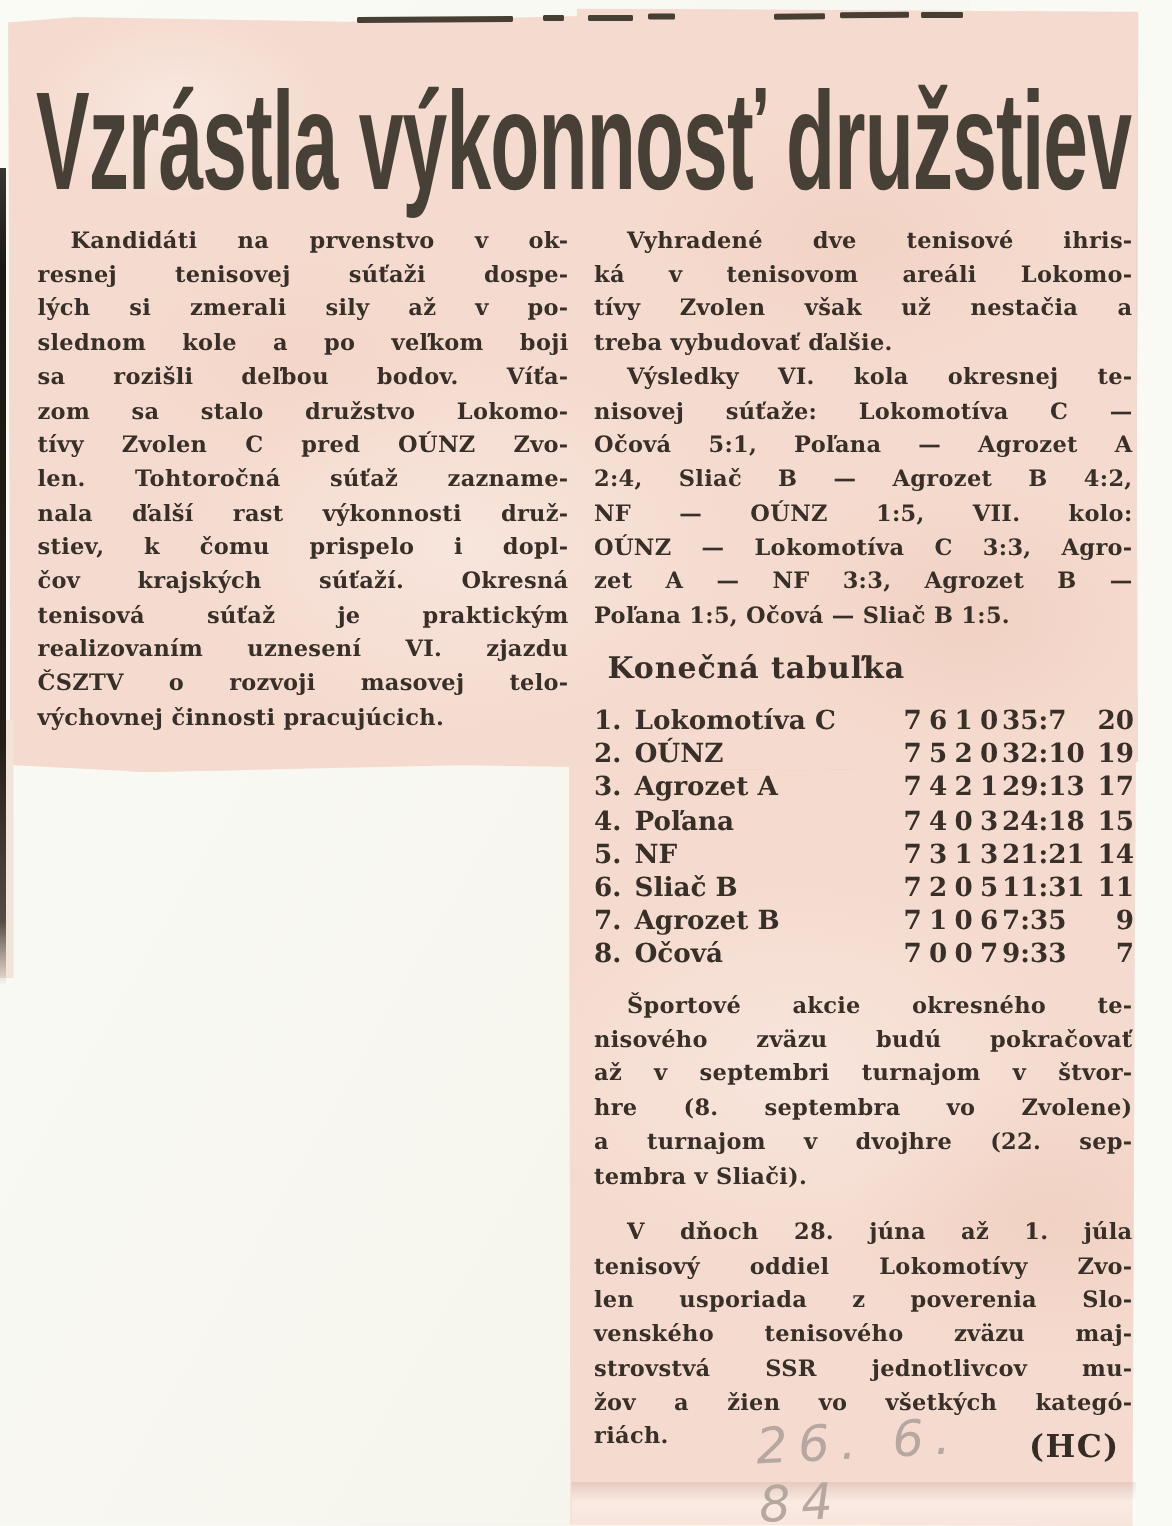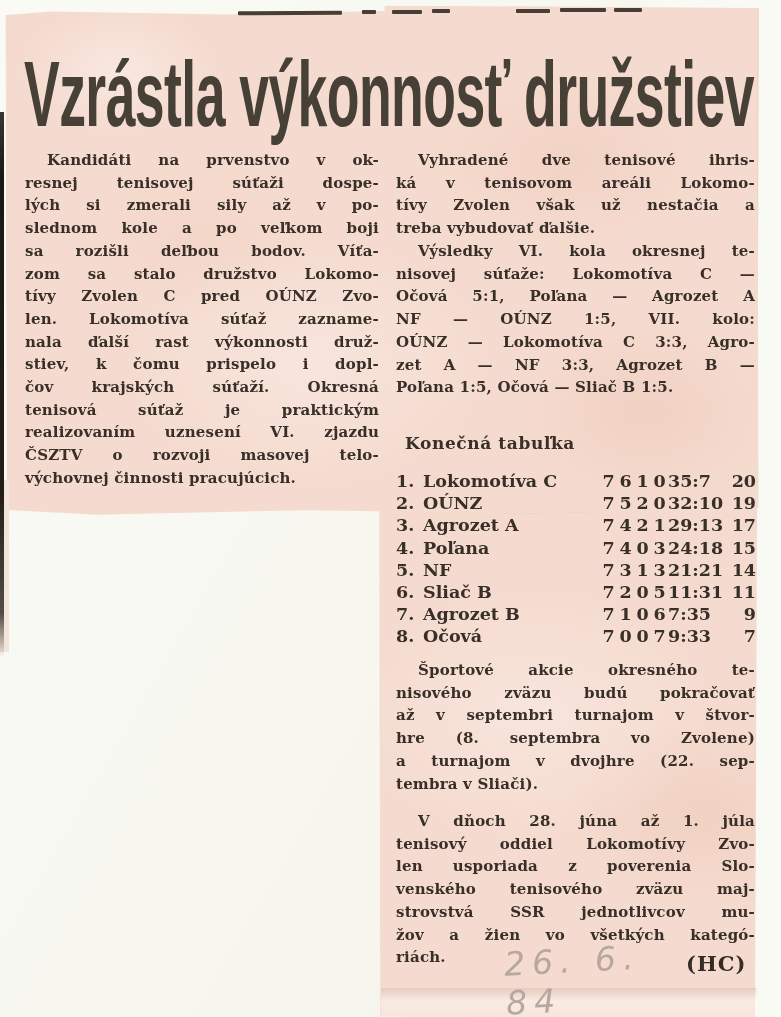--- a/index.html
+++ b/index.html
@@ -65,21 +65,21 @@
 
   #left-col{left:25px;top:149px;width:354px;height:365px;}
   #r-para1{left:396px;top:149px;width:359px;}
   #r-para2{left:396px;top:240px;width:359px;}
   #r-para3{left:396px;top:659px;width:359px;}
   #r-para4{left:396px;top:810px;width:359px;}
 
   
   #table-heading{
     position:absolute;left:405px;top:433px;z-index:4;
-    color:#382f28;font-weight:700;font-size:17px;letter-spacing:.6px;
+    color:#382f28;font-weight:700;font-size:20px;letter-spacing:.6px;
   }
   #league-table{position:absolute;left:396px;top:470px;width:360px;z-index:4;
     color:#382f28;font-weight:700;font-size:17.5px;line-height:22.2px;}
   .trow{display:flex;align-items:baseline;}
   .t-rank{width:27px;flex:none;}
   .t-team{flex:1;}
   .t-num{width:17px;flex:none;text-align:center;}
   .t-score{width:57px;flex:none;text-align:left;}
   .t-pts{width:31px;flex:none;text-align:right;}
 
@@ -118,40 +118,41 @@
   </svg>
 
   <div id="left-col" class="col">
       <div class="tline tline-indent">Kandidáti na prvenstvo v ok-</div>
       <div class="tline">resnej tenisovej súťaži dospe-</div>
       <div class="tline">lých si zmerali sily až v po-</div>
       <div class="tline">slednom kole a po veľkom boji</div>
       <div class="tline">sa rozišli deľbou bodov. Víťa-</div>
       <div class="tline">zom sa stalo družstvo Lokomo-</div>
       <div class="tline">tívy Zvolen C pred OÚNZ Zvo-</div>
-      <div class="tline">len. Lokomotíva súťaž zazname-</div>
+      <div class="tline">len. Tohtoročná súťaž zazname-</div>
       <div class="tline">nala ďalší rast výkonnosti druž-</div>
       <div class="tline">stiev, k čomu prispelo i dopl-</div>
       <div class="tline">čov krajských súťaží. Okresná</div>
       <div class="tline">tenisová súťaž je praktickým</div>
       <div class="tline">realizovaním uznesení VI. zjazdu</div>
       <div class="tline">ČSZTV o rozvoji masovej telo-</div>
       <div class="tline tline-last">výchovnej činnosti pracujúcich.</div>
     </div>
 
   <div id="r-para1" class="col">
       <div class="tline tline-indent">Vyhradené dve tenisové ihris-</div>
       <div class="tline">ká v tenisovom areáli Lokomo-</div>
       <div class="tline">tívy Zvolen však už nestačia a</div>
       <div class="tline tline-last">treba vybudovať ďalšie.</div>
     </div>
   <div id="r-para2" class="col">
       <div class="tline tline-indent">Výsledky VI. kola okresnej te-</div>
       <div class="tline">nisovej súťaže: Lokomotíva C —</div>
       <div class="tline">Očová 5:1, Poľana — Agrozet A</div>
+      <div class="tline">2:4, Sliač B — Agrozet B 4:2,</div>
       <div class="tline">NF — OÚNZ 1:5, VII. kolo:</div>
       <div class="tline">OÚNZ — Lokomotíva C 3:3, Agro-</div>
       <div class="tline">zet A — NF 3:3, Agrozet B —</div>
       <div class="tline tline-last">Poľana 1:5, Očová — Sliač B 1:5.</div>
     </div>
 
   <div id="table-heading">Konečná tabuľka</div>
   <div id="league-table">
       <div class="trow">
         <span class="t-rank">1.</span>

